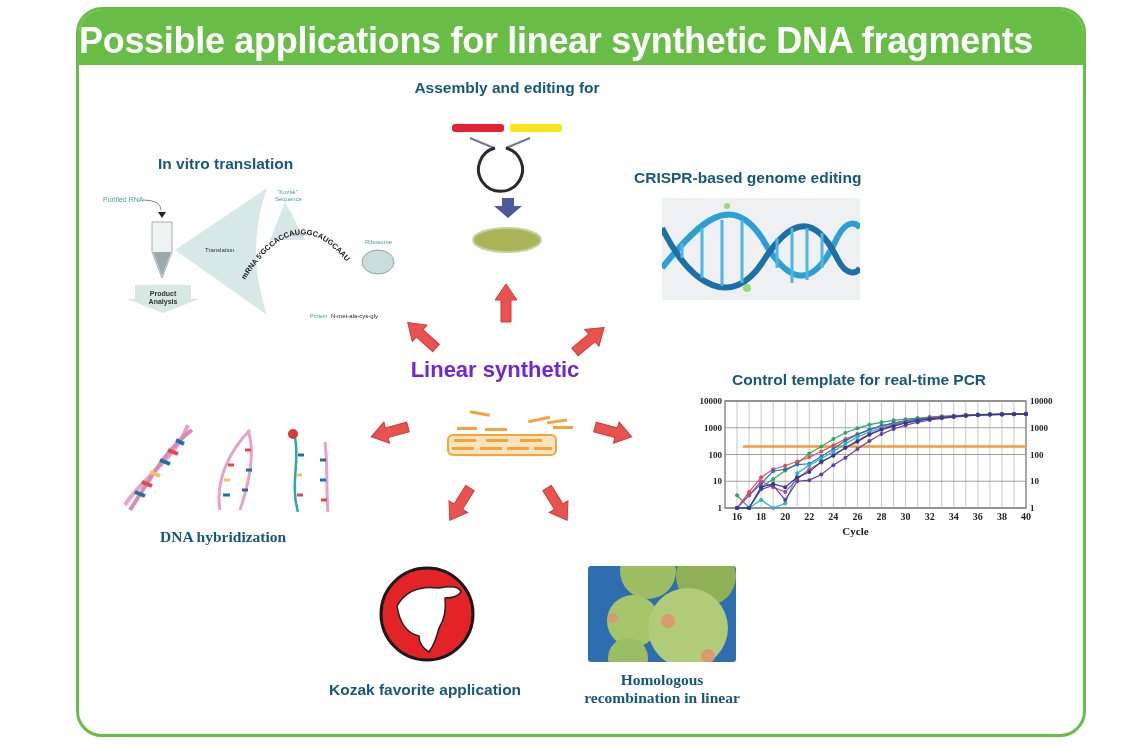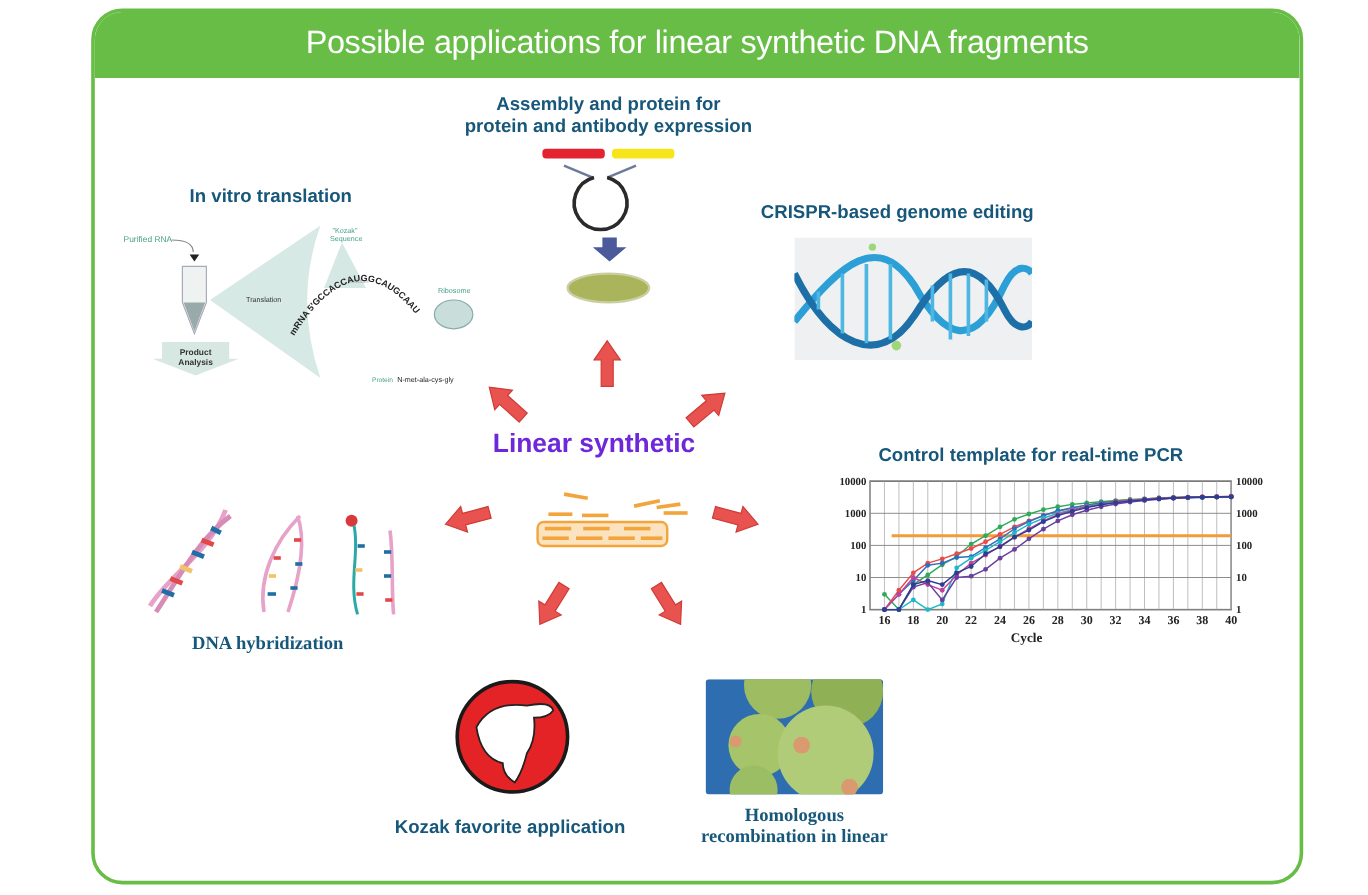--- a/index.html
+++ b/index.html
@@ -1,37 +1,36 @@
 <!DOCTYPE html>
 <html><head>
 <meta charset="utf-8">
 <style>
   html, body { margin:0; padding:0; background:#ffffff; }
   body { width:1140px; height:746px; position:relative; overflow:hidden; font-family:"Liberation Sans", sans-serif; }
   .frame { position:absolute; left:76px; top:7px; width:1004px; height:724px; border:3px solid #67bd45; border-radius:26px; background:#fff; overflow:hidden; }
   .header { position:absolute; left:0; top:0; width:100%; height:55px; background:#67bd45; }
-  .title { position:absolute; left:0; right:0; top:10px; text-align:center; color:#fff; font-weight:normal; font-size:27px; letter-spacing:-0.3px; }
+  .title { position:absolute; left:0; right:0; top:10px; color:#fff; font-weight:bold; font-size:36px; letter-spacing:-0.3px; }
   .lbl { position:absolute; color:#17577a; font-weight:bold; font-size:15.5px; text-align:center; line-height:18px; white-space:nowrap; }
   .center-lbl { position:absolute; color:#6d28d9; font-weight:bold; font-size:22px; text-align:center; line-height:25px; white-space:nowrap; }
   .abs { position:absolute; }
   svg text { font-family:"Liberation Sans", sans-serif; }
   .pcr-text { font-family:"Liberation Serif", serif; font-weight:bold; }
 </style>
 </head>
 <body>
 
 <div class="frame">
   <div class="header">
     <div class="title">Possible applications for linear synthetic DNA fragments</div>
   </div>
 </div>
 
 <div class="lbl" style="left:376px;top:79px;width:262px;">
-  <div>Assembly and protein for</div>
-  <div>protein and antibody expression</div>
+  <div>Assembly and editing for</div>
 </div>
 <svg class="abs" style="left:440px;top:118px" width="140" height="150">
   <rect x="12" y="6" width="52" height="8" rx="3" fill="#e3232f"></rect>
   <rect x="70" y="6" width="52" height="8" rx="3" fill="#f7e51b"></rect>
   <line x1="30" y1="20" x2="54" y2="30" stroke="#6a7a9a" stroke-width="2"></line>
   <line x1="90" y1="20" x2="66" y2="30" stroke="#6a7a9a" stroke-width="2"></line>
   <path d="M55 30 A 22 22 0 1 0 66 30" fill="none" stroke="#2a2a2a" stroke-width="3"></path>
   <path d="M62 80 h12 v8 h8 l-14 12 l-14 -12 h8 z" fill="#4a5a9a"></path>
   <ellipse cx="67" cy="122" rx="34" ry="12" fill="#a9b45b" stroke="#c9cfa0" stroke-width="2"></ellipse>
 </svg>

